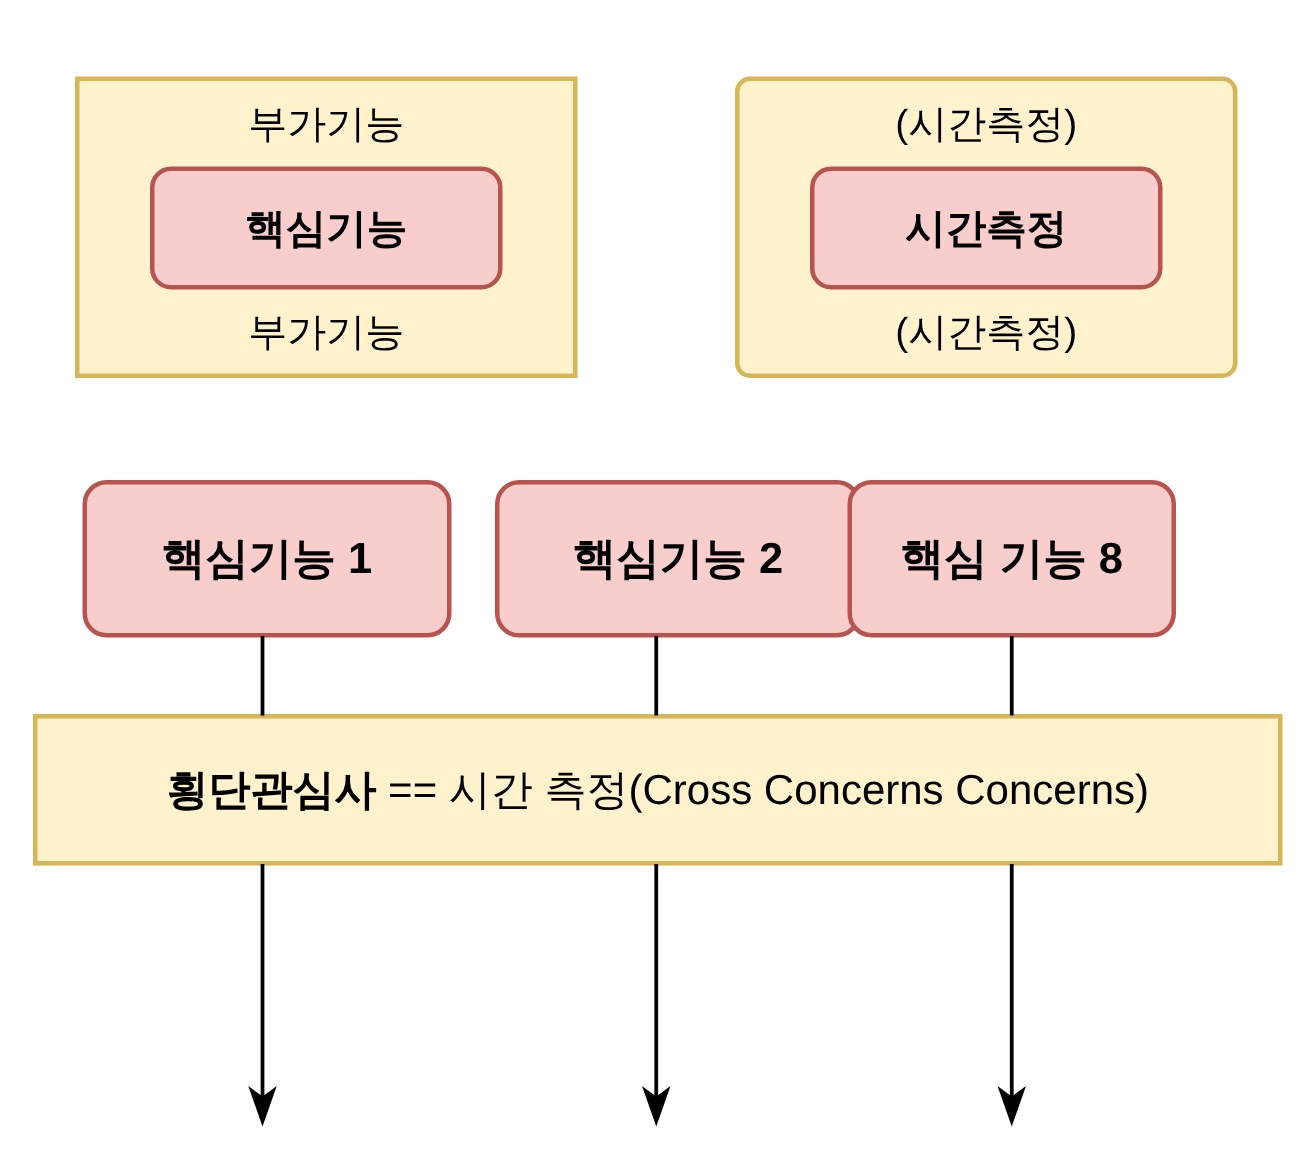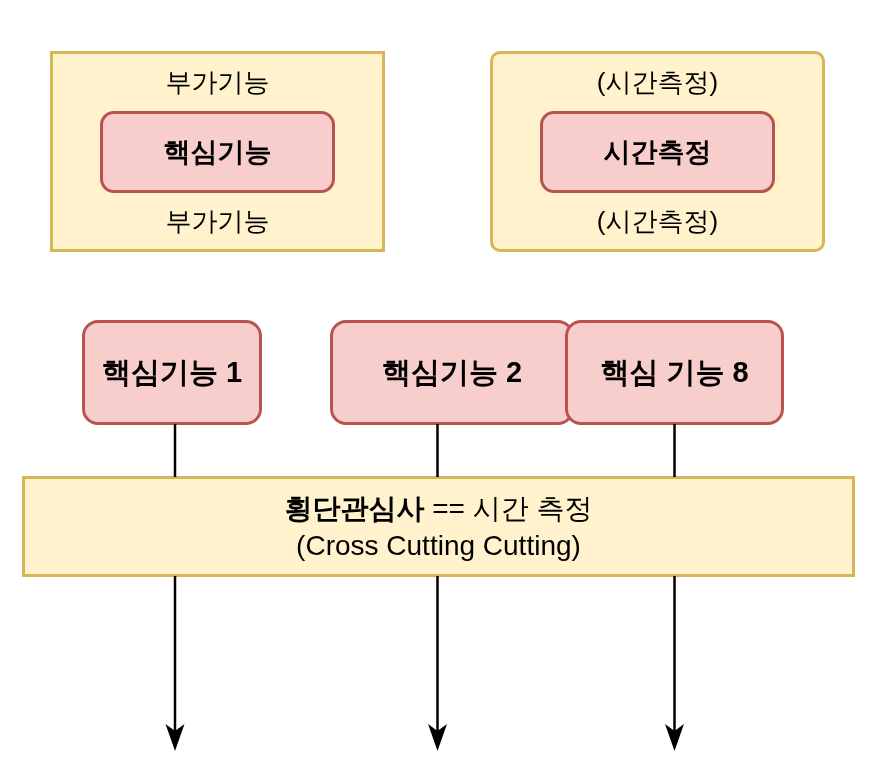--- a/index.html
+++ b/index.html
@@ -35,29 +35,29 @@
     font-size:27px;font-weight:bold;white-space:nowrap;
   }
 
   
   .mid-box{
     position:absolute;top:320px;height:105px;box-sizing:border-box;
     background:var(--pink-fill);border:3px solid var(--pink-stroke);border-radius:16px;
     display:flex;align-items:center;justify-content:center;
     font-size:29px;font-weight:bold;white-space:nowrap;
   }
-  .mid-box.b1{left:82px;width:180px;}
+  .mid-box.b1{left:55px;width:246px;}
   .mid-box.b2{left:330px;width:244px;}
   .mid-box.b3{left:565px;width:219px;}
 
   
   .bar{
     position:absolute;left:22px;top:476px;width:833px;height:101px;box-sizing:border-box;
     background:var(--yellow-fill);border:3px solid var(--yellow-stroke);
-    display:flex;flex-direction:column;align-items:center;justify-content:center;
+    display:flex;flex-direction:row;align-items:center;justify-content:center;
     font-size:28px;line-height:37px;text-align:right;white-space:nowrap;
   }
   .bar .bold{font-weight:bold;}
 
   
   svg.arrows{position:absolute;left:0;top:0;width:870px;height:782px;pointer-events:none;}
   svg.arrows line{stroke:var(--arrow,#000);stroke-width:2.5;}
   svg.arrows path{fill:var(--arrow,#000);stroke:none;}
 </style>
 </head>
@@ -88,21 +88,21 @@
     <span>핵심기능 2</span>
   </div>
   <div class="mid-box b3">
     <span>핵심 기능 8</span>
   </div>
 
   <div class="bar">
     <div>
       <span class="bold">횡단관심사</span><span> == 시간 측정</span>
     </div>
-    <div>(Cross Cutting Cutting)</div>
+    <div>(Cross Concerns Concerns)</div>
   </div>
 
   <svg class="arrows" viewBox="0 0 870 782" xmlns="http://www.w3.org/2000/svg">
 
     <line x1="175" y1="424" x2="175" y2="477"></line>
     <line x1="437.5" y1="424" x2="437.5" y2="477"></line>
     <line x1="674.5" y1="424" x2="674.5" y2="477"></line>
 
     <line x1="175" y1="576" x2="175" y2="733"></line>
     <path d="M175 751 L165.5 724 L175 731 L184.5 724 Z"></path>

